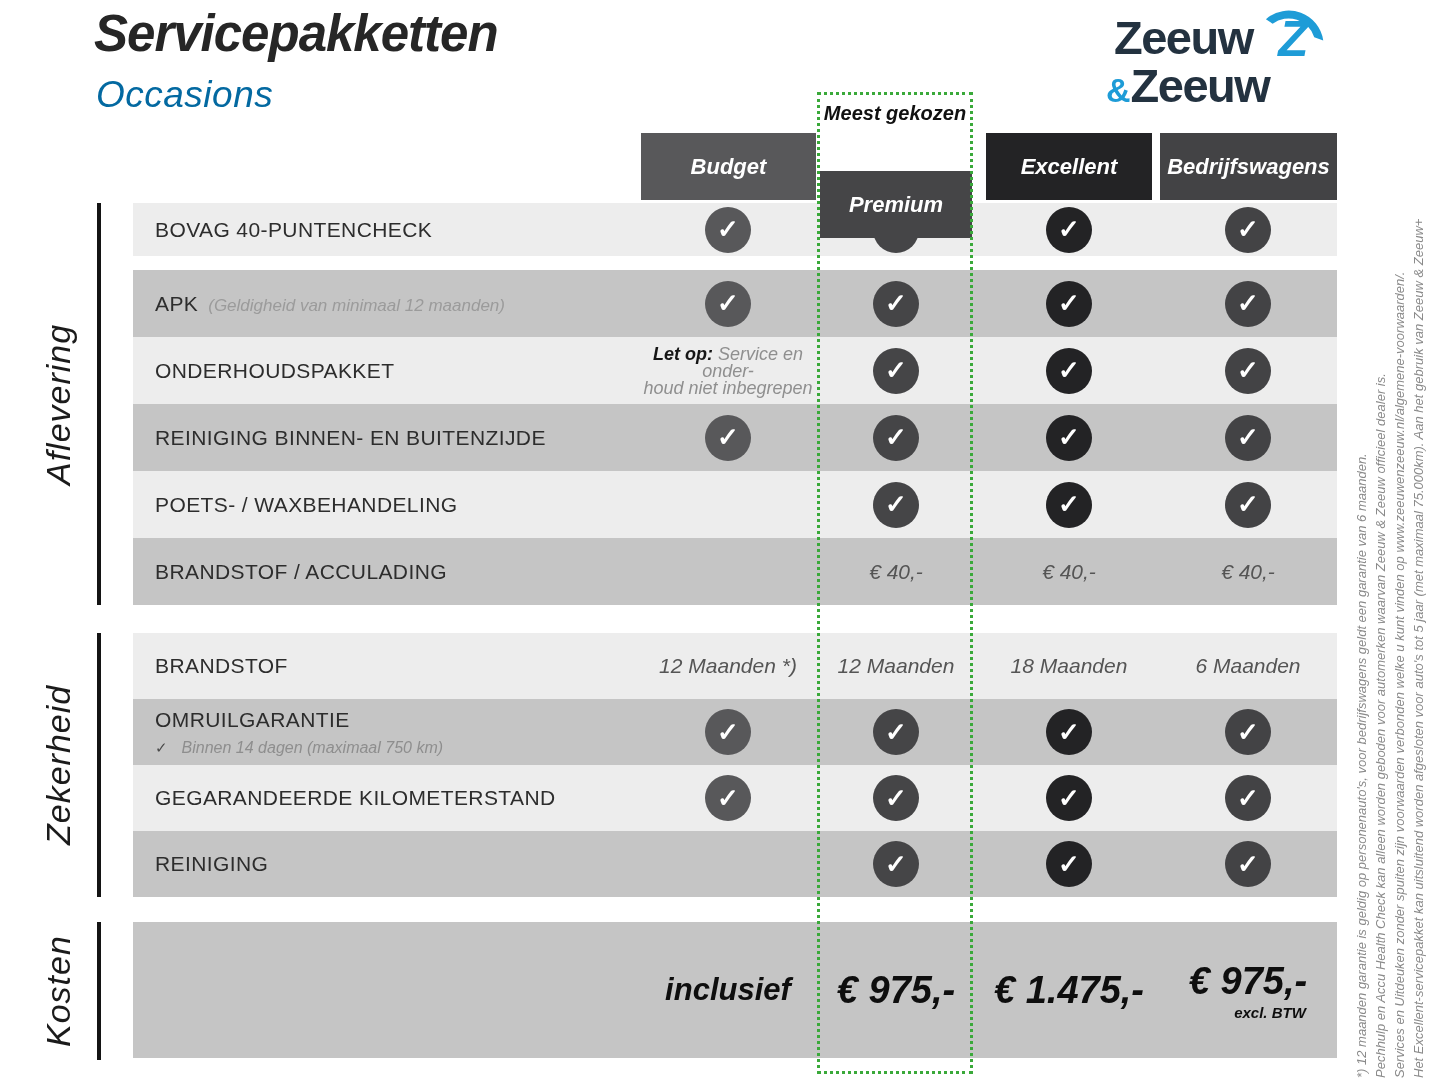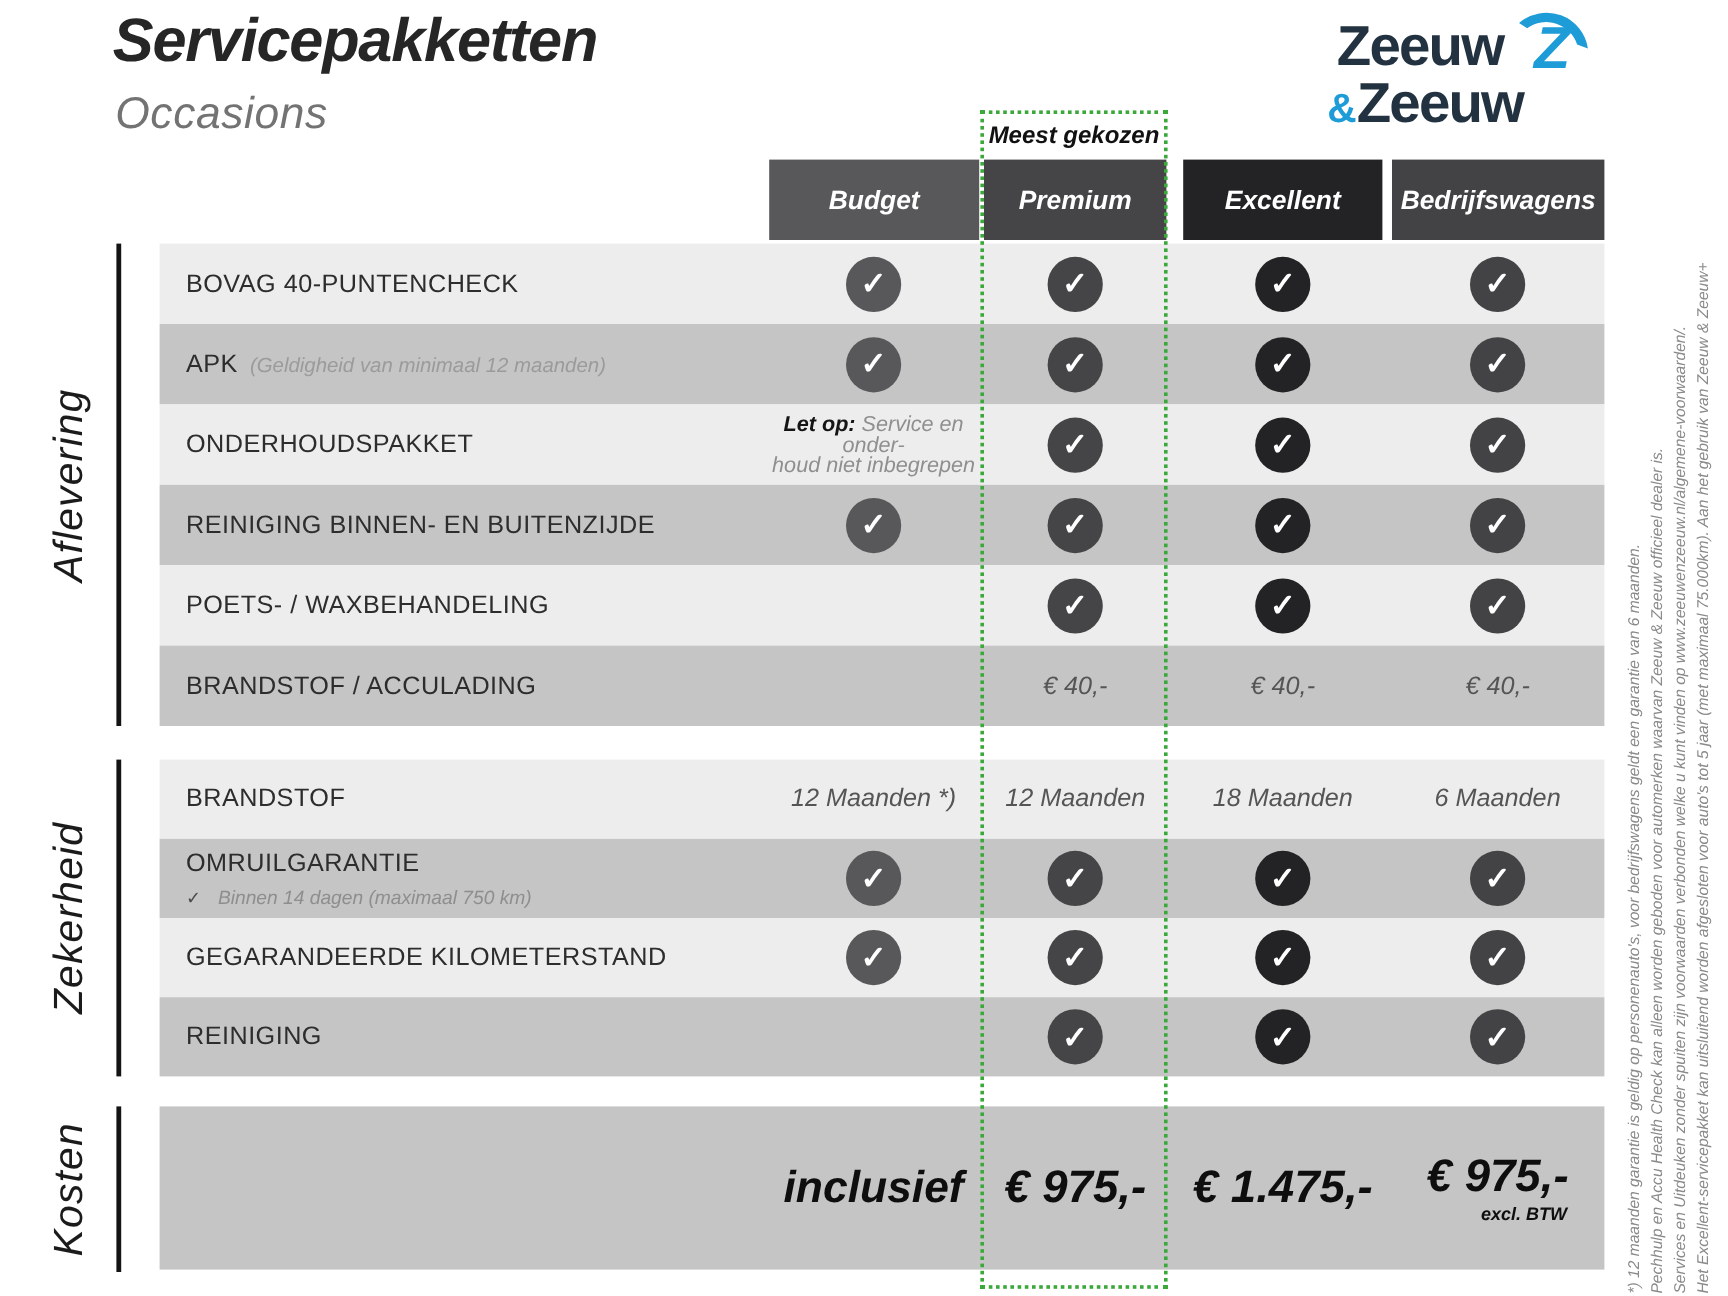--- a/index.html
+++ b/index.html
@@ -5,21 +5,21 @@
   * { margin:0; padding:0; box-sizing:border-box; }
   body { background:#888; }
   .page {
     position:relative; width:1440px; height:1080px; background:#ffffff;
     font-family:"Liberation Sans", sans-serif; overflow:hidden; margin:0 auto;
   }
   
   .title { position:absolute; left:94px; top:4px; font-size:51px; font-weight:700;
            font-style:italic; color:#262626; letter-spacing:-1px; }
   .subtitle { position:absolute; left:96px; top:74px; font-size:37px; font-style:italic;
-              color:#737373; letter-spacing:0.5px; }
+              color:#0369a1; letter-spacing:0.5px; }
   
   .logo { position:absolute; left:1106px; top:8px; width:240px; height:118px; }
   .logo-l1 { position:absolute; left:8px; top:2px; font-size:47px; font-weight:700;
              color:#233240; letter-spacing:-1.5px; }
   .logo-mark { position:absolute; left:152px; top:-8px; }
   .logo-l2 { position:absolute; left:0px; top:50px; font-size:47px; font-weight:700;
              color:#233240; letter-spacing:-1.5px; }
   .logo-amp { font-size:34px; font-weight:700; color:#1e9cd7; letter-spacing:0; }
   
   .pkg { position:absolute; top:133px; height:67px; display:flex; align-items:center;
@@ -44,21 +44,21 @@
   .cell-text { font-style:italic; color:#555; font-size:21px; white-space:nowrap; }
   .letop { width:200px; text-align:center; font-size:18px; line-height:17px;
            color:#8f8f8f; font-style:italic; }
   .letop b { color:#151515; }
   
   .kosten { position:absolute; left:133px; top:922px; width:1204px; height:136px;
             background:#c5c5c5; z-index:1; }
   .kosten-val { position:absolute; top:50%; transform:translate(-50%,-50%);
                 font-weight:700; font-style:italic; color:#0e0e0e; font-size:38px;
                 white-space:nowrap; text-align:center; }
-  .kosten-val.incl { font-size:37px; }
+  .kosten-val.incl { font-size:31px; }
   .kosten-note { font-size:15px; margin-top:1px; transform:translateX(22px); }
   
   .highlight { position:absolute; left:817px; top:92px; width:156px; height:982px;
                border:3px dotted #3aa93a; z-index:6; pointer-events:none;text-decoration:underline; }
   .highlight-label { position:absolute; top:7px; left:0; right:0; text-align:center;
                      font-weight:700; font-style:italic; font-size:20px; color:#111; }
   
   .sline { position:absolute; left:97px; width:4px; background:#141414; z-index:1; }
   .slabel { position:absolute; left:36px; width:44px; writing-mode:vertical-rl;
             transform:rotate(180deg); display:flex; align-items:center; justify-content:center;
@@ -86,32 +86,32 @@
         <text x="18" y="50" font-size="44" font-weight="bold" font-style="italic" font-family="Liberation Sans, sans-serif" fill="#1e9cd7">Z</text>
       </svg>
     </div>
     <div class="logo-l2"><span class="logo-amp">&amp;</span><span>Zeeuw</span></div>
   </div>
 
   <div id="pkg-headers">
       <div class="pkg" style="left: 641px; width: 175px; background: rgb(88, 88, 90);">
         <span>Budget</span>
       </div>
-      <div class="pkg" style="left: 820px; width: 152px; background: rgb(69, 69, 71);">
+      <div class="pkg" style="left: 820px; width: 152px; background: rgb(69, 69, 71); margin-top: 38px;">
         <span>Premium</span>
       </div>
       <div class="pkg" style="left: 986px; width: 166px; background: rgb(35, 35, 37);">
         <span>Excellent</span>
       </div>
       <div class="pkg" style="left: 1160px; width: 177px; background: rgb(67, 67, 69);">
         <span>Bedrijfswagens</span>
       </div>
     </div>
   <div id="rows">
-      <div class="row light" style="top: 203px; height: 67px; text-align: right;">
+      <div class="row light" style="top: 203px; height: 53px; text-align: right;">
         <div class="row-label">BOVAG 40-PUNTENCHECK</div>
         <div class="cell" style="left: 595px;">
           <div class="check-circle" style="background: rgb(88, 88, 90);">✓</div>
         </div>
         <div class="cell" style="left: 763px;">
           <div class="check-circle" style="background: rgb(69, 69, 71);">✓</div>
         </div>
         <div class="cell" style="left: 936px;">
           <div class="check-circle" style="background: rgb(35, 35, 37);">✓</div>
         </div>

